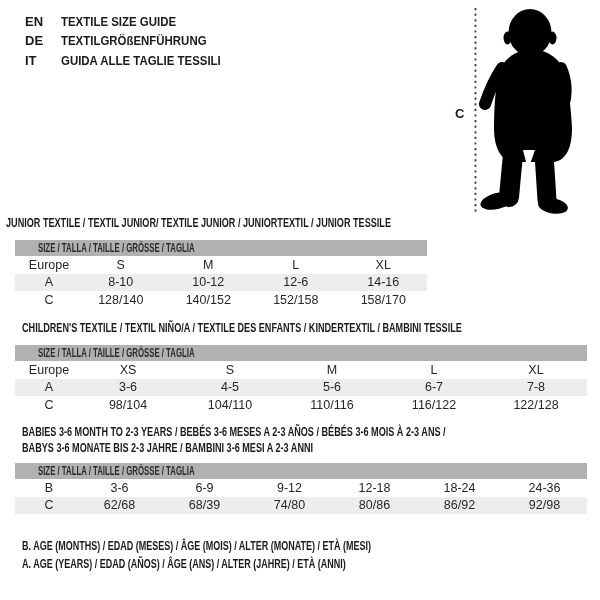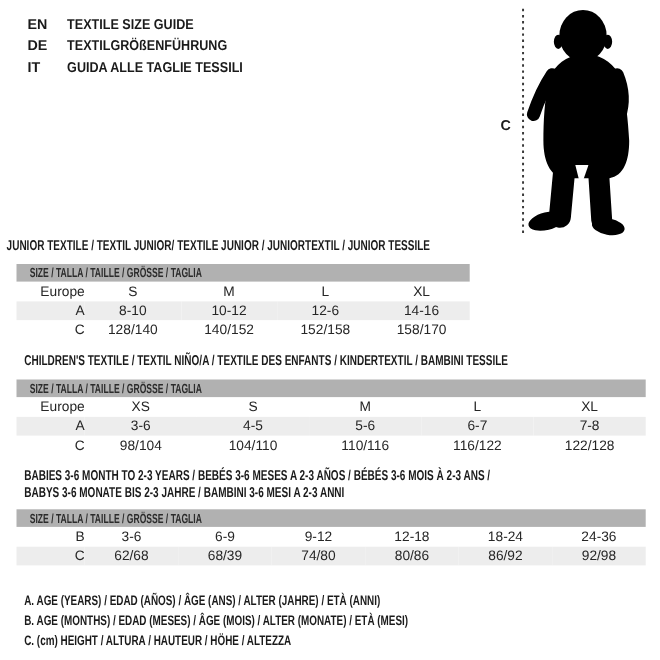--- a/index.html
+++ b/index.html
@@ -18,24 +18,24 @@
   .lang-code{width:36px;flex:0 0 36px;}
 
   
   .sec-title{font-weight:bold;font-size:13px;line-height:16px;white-space:nowrap;}
 
   
   table.sizes{border-collapse:collapse;table-layout:fixed;position:absolute;}
   table.sizes td{padding:0;vertical-align:middle;}
   tr.hdr td{
     background:#b1b1b1;height:16px;font-weight:bold;font-size:12px;color:#2b2b2b;
-    padding-left:12px;
+    padding-left:23px;
   }
   tr.data td{height:17.5px;font-size:12.5px;color:#262626;text-align:center;}
-  tr.data td.lbl{text-align:right;padding-left:6px;}
+  tr.data td.lbl{text-align:center;padding-left:6px;}
   tr.shade td{background:#ededed;}
 
   
   .footnote{font-weight:bold;font-size:12.5px;line-height:18px;white-space:nowrap;}
 
   
   .c-label{font-weight:bold;font-size:13px;}
 </style>
 </head>
 <body>
@@ -197,21 +197,18 @@
     <td>74/80</td>
     <td>80/86</td>
     <td>86/92</td>
     <td>92/98</td>
   </tr>
 </tbody>
   </table>
 
 <div class="abs" style="left:22px;top:537px;">
   <div class="footnote">
+    <span class="cond72">B. AGE (MONTHS) / EDAD (MESES) / ÂGE (MOIS) / ALTER (MONATE) / ETÀ (MESI)</span>
+  </div>
+  <div class="footnote">
     <span class="cond72">A. AGE (YEARS) / EDAD (AÑOS) / ÂGE (ANS) / ALTER (JAHRE) / ETÀ (ANNI)</span>
   </div>
-  <div class="footnote">
-    <span class="cond72">B. AGE (MONTHS) / EDAD (MESES) / ÂGE (MOIS) / ALTER (MONATE) / ETÀ (MESI)</span>
-  </div>
-  <div class="footnote">
-    <span class="cond72">C. (cm) HEIGHT / ALTURA / HAUTEUR / HÖHE / ALTEZZA</span>
-  </div>
 </div>
 
 </body></html>

